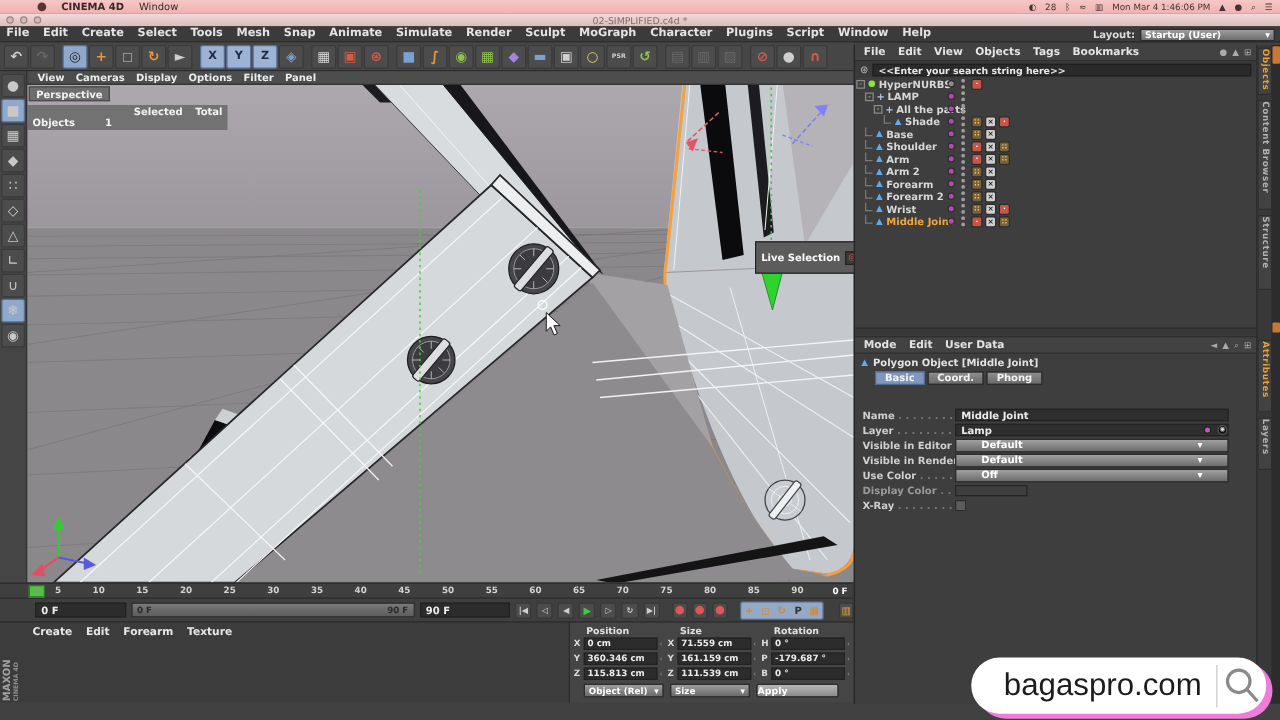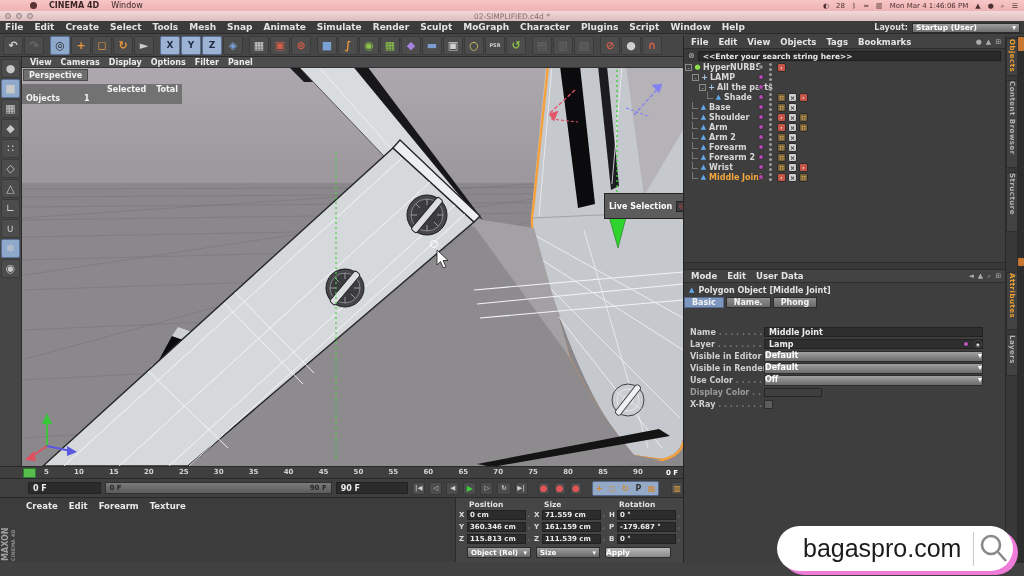--- a/index.html
+++ b/index.html
@@ -105,32 +105,32 @@
 .tag{width:9px;height:9px;border:1px solid #2c2c2c;border-radius:2px;font-size:6px;font-weight:bold;display:flex;align-items:center;justify-content:center}
 .tag.uvw{background:#7a6238;color:#f0c06a}
 .tag.psel{background:#cfcfcf;color:#222}
 .tag.phong{background:#c85648;color:#fff}
 #omsplit{position:absolute;left:0;top:226px;width:321px;height:8px;background:#383838;border-top:1px solid #2c2c2c;border-bottom:1px solid #2c2c2c}
 
 #ammenu{position:absolute;left:0;top:234px;width:321px;height:13px;background:#424242;border-bottom:1px solid #2e2e2e;display:flex;align-items:center;gap:10px;padding-left:7px}
 #ammenu .amicons{position:absolute;right:4px;display:flex;gap:4px;font-size:7px;color:#aaa}
 #amtitle{position:absolute;left:0;top:248px;width:321px;height:12px;display:flex;align-items:center;gap:4px;padding-left:5px;font-size:8px;font-weight:bold;color:#e2e2e2}
 #amtitle .tico{color:#62a8e8;font-size:7px}
-#amtabs{position:absolute;left:0;top:261px;width:321px;height:13px;display:flex;gap:2px;padding-left:0}
+#amtabs{position:absolute;left:0;top:261px;width:321px;height:13px;display:flex;gap:2px;padding-left:16px}
 .atab{height:11px;padding:0 7px;background:linear-gradient(#8e8e8e,#6a6a6a);border:1px solid #2c2c2c;font-size:8px;font-weight:bold;color:#f2f2f2;line-height:10px}
 .atab.on{background:#7e97c0;border-color:#53688c}
 #amheader{position:absolute;left:0;top:276px;width:321px;height:11px;background:#4a4a4a;border-top:1px solid #383838;border-bottom:1px solid #333;font-size:8px;font-weight:bold;color:#eee;padding-left:4px;line-height:10px}
 #arows{position:absolute;left:0;top:290px;width:321px}
 .ar{height:12px;display:flex;align-items:center;padding-left:6px}
 .alabel{width:74px;font-size:8px;font-weight:bold;color:#cfcfcf;white-space:nowrap;overflow:hidden;flex:none}
 .alabel::after{content:" . . . . . . . . . .";color:#787878}
 .ar.dim .alabel{color:#9a9a9a}
 .aval{flex:1;margin-right:22px;position:relative}
 .afield{height:10px;background:#2e2e2e;border:1px solid #222;color:#ececec;font-size:8px;font-weight:bold;line-height:9px;padding:0 4px}
-.add{height:11px;background:linear-gradient(#a0a0a0,#6c6c6c);border:1px solid #2c2c2c;color:#fff;font-size:8px;font-weight:bold;line-height:10px;padding:0 0;display:flex;justify-content:space-between;align-items:center}
+.add{height:11px;background:linear-gradient(#a0a0a0,#6c6c6c);border:1px solid #2c2c2c;color:#fff;font-size:8px;font-weight:bold;line-height:10px;padding:0 20px;display:flex;justify-content:space-between;align-items:center}
 .layerdot{position:absolute;right:14px;top:2px;width:6px;height:6px;border-radius:50%;background:#c05ac0;border:1px solid #222}
 .layerbtn{position:absolute;right:1px;top:1px;width:8px;height:8px;border-radius:50%;background:#111;border:1px solid #555;color:#ddd;font-size:5px;text-align:center;line-height:7px}
 .swatch{width:58px;height:9px;background:#3f3f3f;border:1px solid #262626}
 .cb{width:9px;height:9px;background:#5c5c5c;border:1px solid #2c2c2c}
 
 #sidetabs{position:absolute;left:321px;top:0;width:12px;height:527px;background:#383838;border-left:1px solid #2a2a2a}
 .stab{position:absolute;left:0;width:12px;display:flex;justify-content:center;background:#424242;border:1px solid #2e2e2e}
 .stab span{writing-mode:vertical-rl;font-size:7px;font-weight:bold;color:#b4b4b4;letter-spacing:.5px}
 .stab.on span{color:#f0a032}
 #outerstrip{position:absolute;left:333px;top:0;width:8px;height:527px;background:#2c2c2c}
@@ -728,21 +728,21 @@
           <span>⌕</span>
           <span>⊞</span>
         </span>
     </div>
     <div id="amtitle">
       <span class="tico">▲</span>
       <span>Polygon Object [Middle Joint]</span>
     </div>
     <div id="amtabs">
       <span class="atab on">Basic</span>
-      <span class="atab">Name.</span>
+      <span class="atab">Coord.</span>
       <span class="atab">Phong</span>
     </div>
     <div id="arows">
       <div class="ar">
           <span class="alabel">Name</span>
           <div class="aval">
             <div class="afield">Middle Joint</div>
           </div>
         </div>
       <div class="ar">

